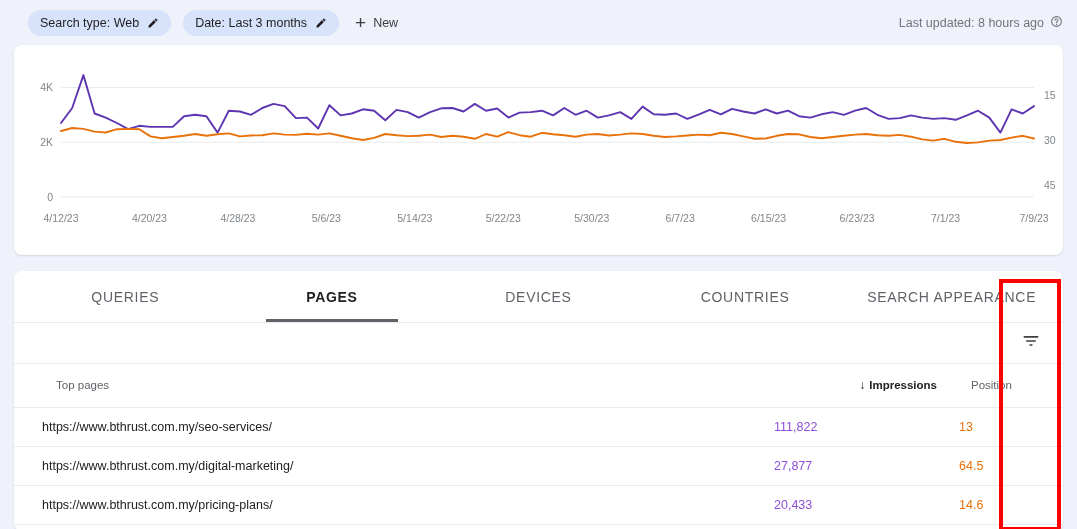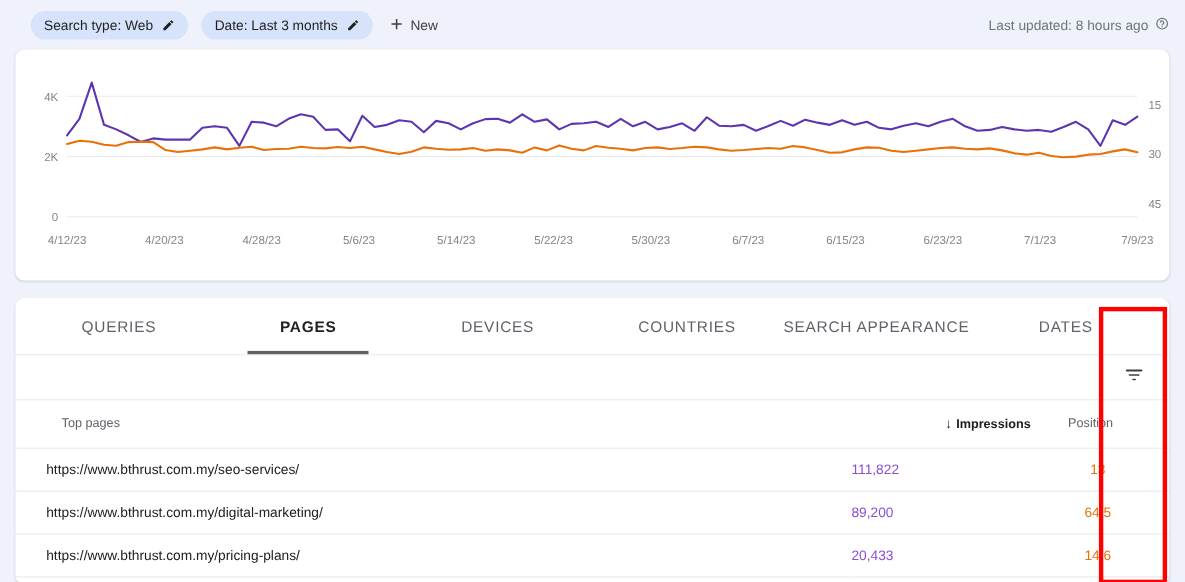--- a/index.html
+++ b/index.html
@@ -141,21 +141,21 @@
   .sort-arrow { margin-right: 4px; font-size: 12px; color: #202124; font-weight: normal; }
 
   tbody td {
     height: 39px;
     font-size: 12.5px;
     border-bottom: 1px solid #e8eaed;
     vertical-align: middle;
   }
   td.col-page { padding-left: 28px; color: #202124; }
   td.col-impr { text-align: left; padding-right: 22px; color: #8d4ed8; }
-  td.col-pos  { text-align: center; padding-right: 26px; color: #e8710a; }
+  td.col-pos  { padding-right: 26px; color: #e8710a; }
 
   
   .annot-box {
     position: absolute;
     border: 4px solid #ff0000;
     pointer-events: none;
   }
 </style>
 </head>
 <body>
@@ -240,23 +240,20 @@
       </div>
       <div class="tab">
         <span>DEVICES</span>
       </div>
       <div class="tab">
         <span>COUNTRIES</span>
       </div>
       <div class="tab">
         <span>SEARCH APPEARANCE</span>
       </div>
-      <div class="tab">
-        <span>DATES</span>
-      </div>
     </div>
 
   <div class="toolbar">
     <span class="filter-icon">
       <svg width="20" height="20" viewBox="0 0 24 24" fill="#3c4043">
         <rect x="3" y="6" width="18" height="2" rx="1"></rect>
         <rect x="6" y="11" width="12" height="1.8" rx=".9"></rect>
         <rect x="10" y="16" width="4" height="1.6" rx=".8"></rect>
       </svg>
     </span>
@@ -277,21 +274,21 @@
       </tr>
     </thead>
     <tbody id="tbody">
         <tr>
           <td class="col-page">https://www.bthrust.com.my/seo-services/</td>
           <td class="col-impr">111,822</td>
           <td class="col-pos">13</td>
         </tr>
         <tr>
           <td class="col-page">https://www.bthrust.com.my/digital-marketing/</td>
-          <td class="col-impr">89,200</td>
+          <td class="col-impr">27,877</td>
           <td class="col-pos">64.5</td>
         </tr>
         <tr>
           <td class="col-page">https://www.bthrust.com.my/pricing-plans/</td>
           <td class="col-impr">20,433</td>
           <td class="col-pos">14.6</td>
         </tr>
       </tbody>
   </table>
 

